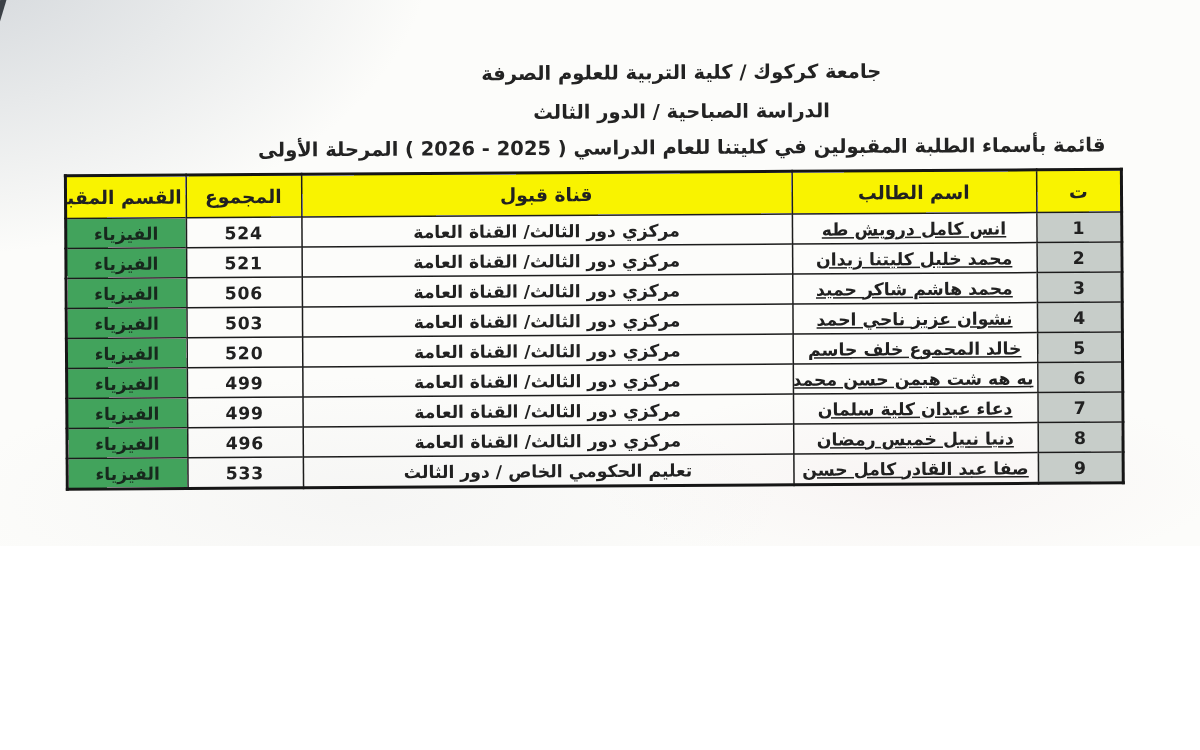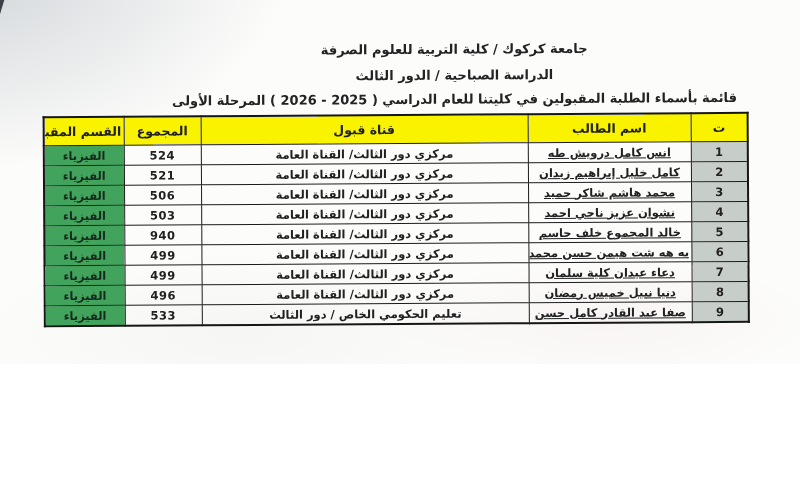--- a/index.html
+++ b/index.html
@@ -107,21 +107,21 @@
       <tbody>
           <tr>
         <td class="cell-no">1</td>
         <td class="cell-name">انس كامل درويش طه</td>
         <td class="cell-channel">مركزي دور الثالث/ القناة العامة</td>
         <td class="cell-total">524</td>
         <td class="cell-dept">الفيزياء</td>
       </tr>
           <tr>
         <td class="cell-no">2</td>
-        <td class="cell-name">كامل خليل إبراهيم زيدان</td>
+        <td class="cell-name">محمد خليل كليتنا زيدان</td>
         <td class="cell-channel">مركزي دور الثالث/ القناة العامة</td>
         <td class="cell-total">521</td>
         <td class="cell-dept">الفيزياء</td>
       </tr>
           <tr>
         <td class="cell-no">3</td>
         <td class="cell-name">محمد هاشم شاكر حميد</td>
         <td class="cell-channel">مركزي دور الثالث/ القناة العامة</td>
         <td class="cell-total">506</td>
         <td class="cell-dept">الفيزياء</td>
@@ -130,21 +130,21 @@
         <td class="cell-no">4</td>
         <td class="cell-name">نشوان عزيز ناجي احمد</td>
         <td class="cell-channel">مركزي دور الثالث/ القناة العامة</td>
         <td class="cell-total">503</td>
         <td class="cell-dept">الفيزياء</td>
       </tr>
           <tr>
         <td class="cell-no">5</td>
         <td class="cell-name">خالد المجموع خلف جاسم</td>
         <td class="cell-channel">مركزي دور الثالث/ القناة العامة</td>
-        <td class="cell-total">940</td>
+        <td class="cell-total">520</td>
         <td class="cell-dept">الفيزياء</td>
       </tr>
           <tr>
         <td class="cell-no">6</td>
         <td class="cell-name">به هه شت هيمن حسن محمد</td>
         <td class="cell-channel">مركزي دور الثالث/ القناة العامة</td>
         <td class="cell-total">499</td>
         <td class="cell-dept">الفيزياء</td>
       </tr>
           <tr>

